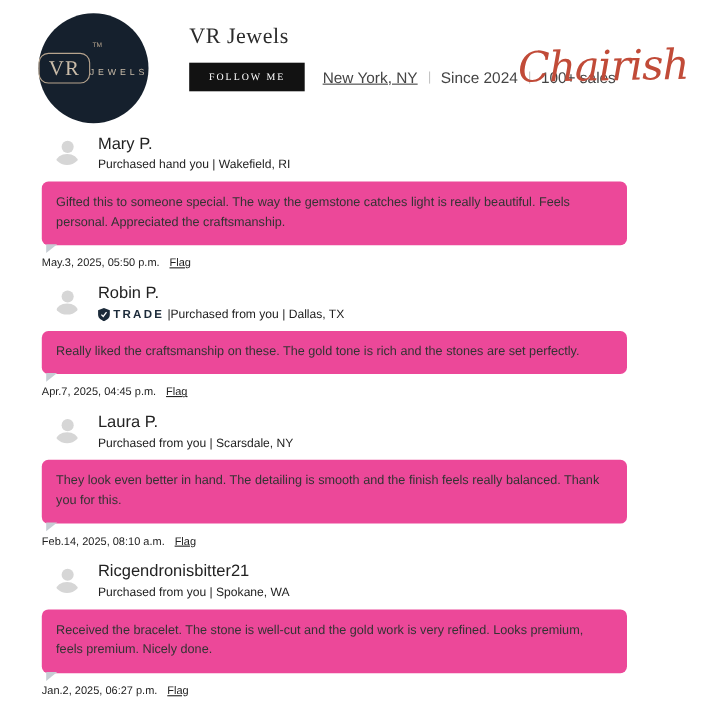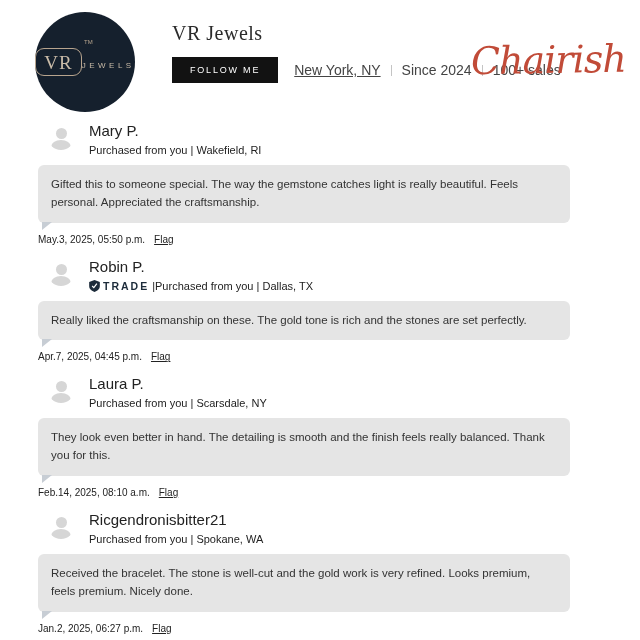--- a/index.html
+++ b/index.html
@@ -16,21 +16,21 @@
     font-size:19px; letter-spacing:1px; line-height:1; }
   .logo-tm { position:absolute; top:-10px; right:-12px; font-size:6px; color:#b7a48e;
     font-family:"Liberation Sans", sans-serif; letter-spacing:0; }
   .logo-word { margin-top:7px; color:#c9bba8; font-size:8px; letter-spacing:3.5px;
     font-family:"Liberation Sans", sans-serif; }
   .store-block { position:absolute; left:172px; top:22px; }
   .store-title { font-family:"Liberation Serif", serif; font-size:20px; color:#2b2b2b;
     letter-spacing:0.5px; }
   .follow-row { display:flex; align-items:center; gap:16px; margin-top:12px; }
   .follow-btn { background:#121212; color:#ffffff; border:none; font-size:9px;
-    letter-spacing:1.8px; padding:8px 18px; font-family:Liberation Sans, sans-serif;
+    letter-spacing:1.8px; padding:8px 18px; font-family:Liberation Serif, serif;
     cursor:pointer; }
   .shop-meta { display:flex; align-items:center; gap:10px; font-size:14px; color:#444; }
   .shop-meta a { color:#444; text-decoration:underline; }
   .vbar { display:inline-block; width:1px; height:11px; background:#c4c4c4; }
   .brand-script { position:absolute; right:14px; top:38px; color:#c14b38;
     font-family:"DejaVu Serif", serif; font-style:italic; font-size:38px;
     letter-spacing:-1px; transform:rotate(-1deg); }
 
   
   .reviews { margin-top:4px; }
@@ -41,21 +41,21 @@
     background:#ffffff; overflow:hidden; flex:none; margin-top:2px; }
   .avatar .head { position:absolute; left:7.5px; top:4px; width:11px; height:11px;
     border-radius:50%; background:#d6d6d6; }
   .avatar .torso { position:absolute; left:3px; top:16px; width:20px; height:14px;
     border-radius:50%; background:#d6d6d6; }
   .reviewer-name { font-family:Liberation Sans, sans-serif; font-size:15px;
     color:#222; margin-bottom:5px; }
   .reviewer-meta { font-size:11px; color:#222; display:flex; align-items:center; gap:3px; }
   .trade-badge { display:inline-flex; align-items:flex-end; gap:3px; font-weight:bold;
     font-size:10.5px; letter-spacing:2px; color:#1c2b3a; }
-  .bubble { position:relative; margin:0 70px 0 38px; background:#e5e5e5;
+  .bubble { position:relative; margin:0 70px 0 38px; background:#ec4899;
     border-radius:6px; padding:11px 13px; font-size:11.5px; line-height:1.55;
     color:#333; }
   .bubble-tail { position:absolute; left:4px; bottom:-7px; width:0; height:0;
     border-top:8px solid #c7cdd4; border-right:10px solid transparent; }
   .review-date { margin:11px 0 0 38px; font-size:10px; color:#222;
     display:flex; gap:9px; align-items:flex-end; }
   .flag-link { color:#222; text-decoration:underline; cursor:pointer; }
 </style>
 </head>
 <body>
@@ -90,21 +90,21 @@
   <div class="review">
     <div class="review-head">
       <div class="avatar">
         <div class="head"></div>
         <div class="torso"></div>
       </div>
       <div>
         <div class="reviewer-name">Mary P.</div>
         <div class="reviewer-meta">
 
-          <span>Purchased from you  |  Wakefield, RI</span>
+          <span>Purchased hand you  |  Wakefield, RI</span>
         </div>
       </div>
     </div>
     <div class="bubble">
       <span>Gifted this to someone special. The way the gemstone catches light is really beautiful. Feels personal. Appreciated the craftsmanship.</span>
       <span class="bubble-tail"></span>
     </div>
     <div class="review-date">
       <span>May.3, 2025, 05:50 p.m.</span>
       <a href="#" class="flag-link">Flag</a>

